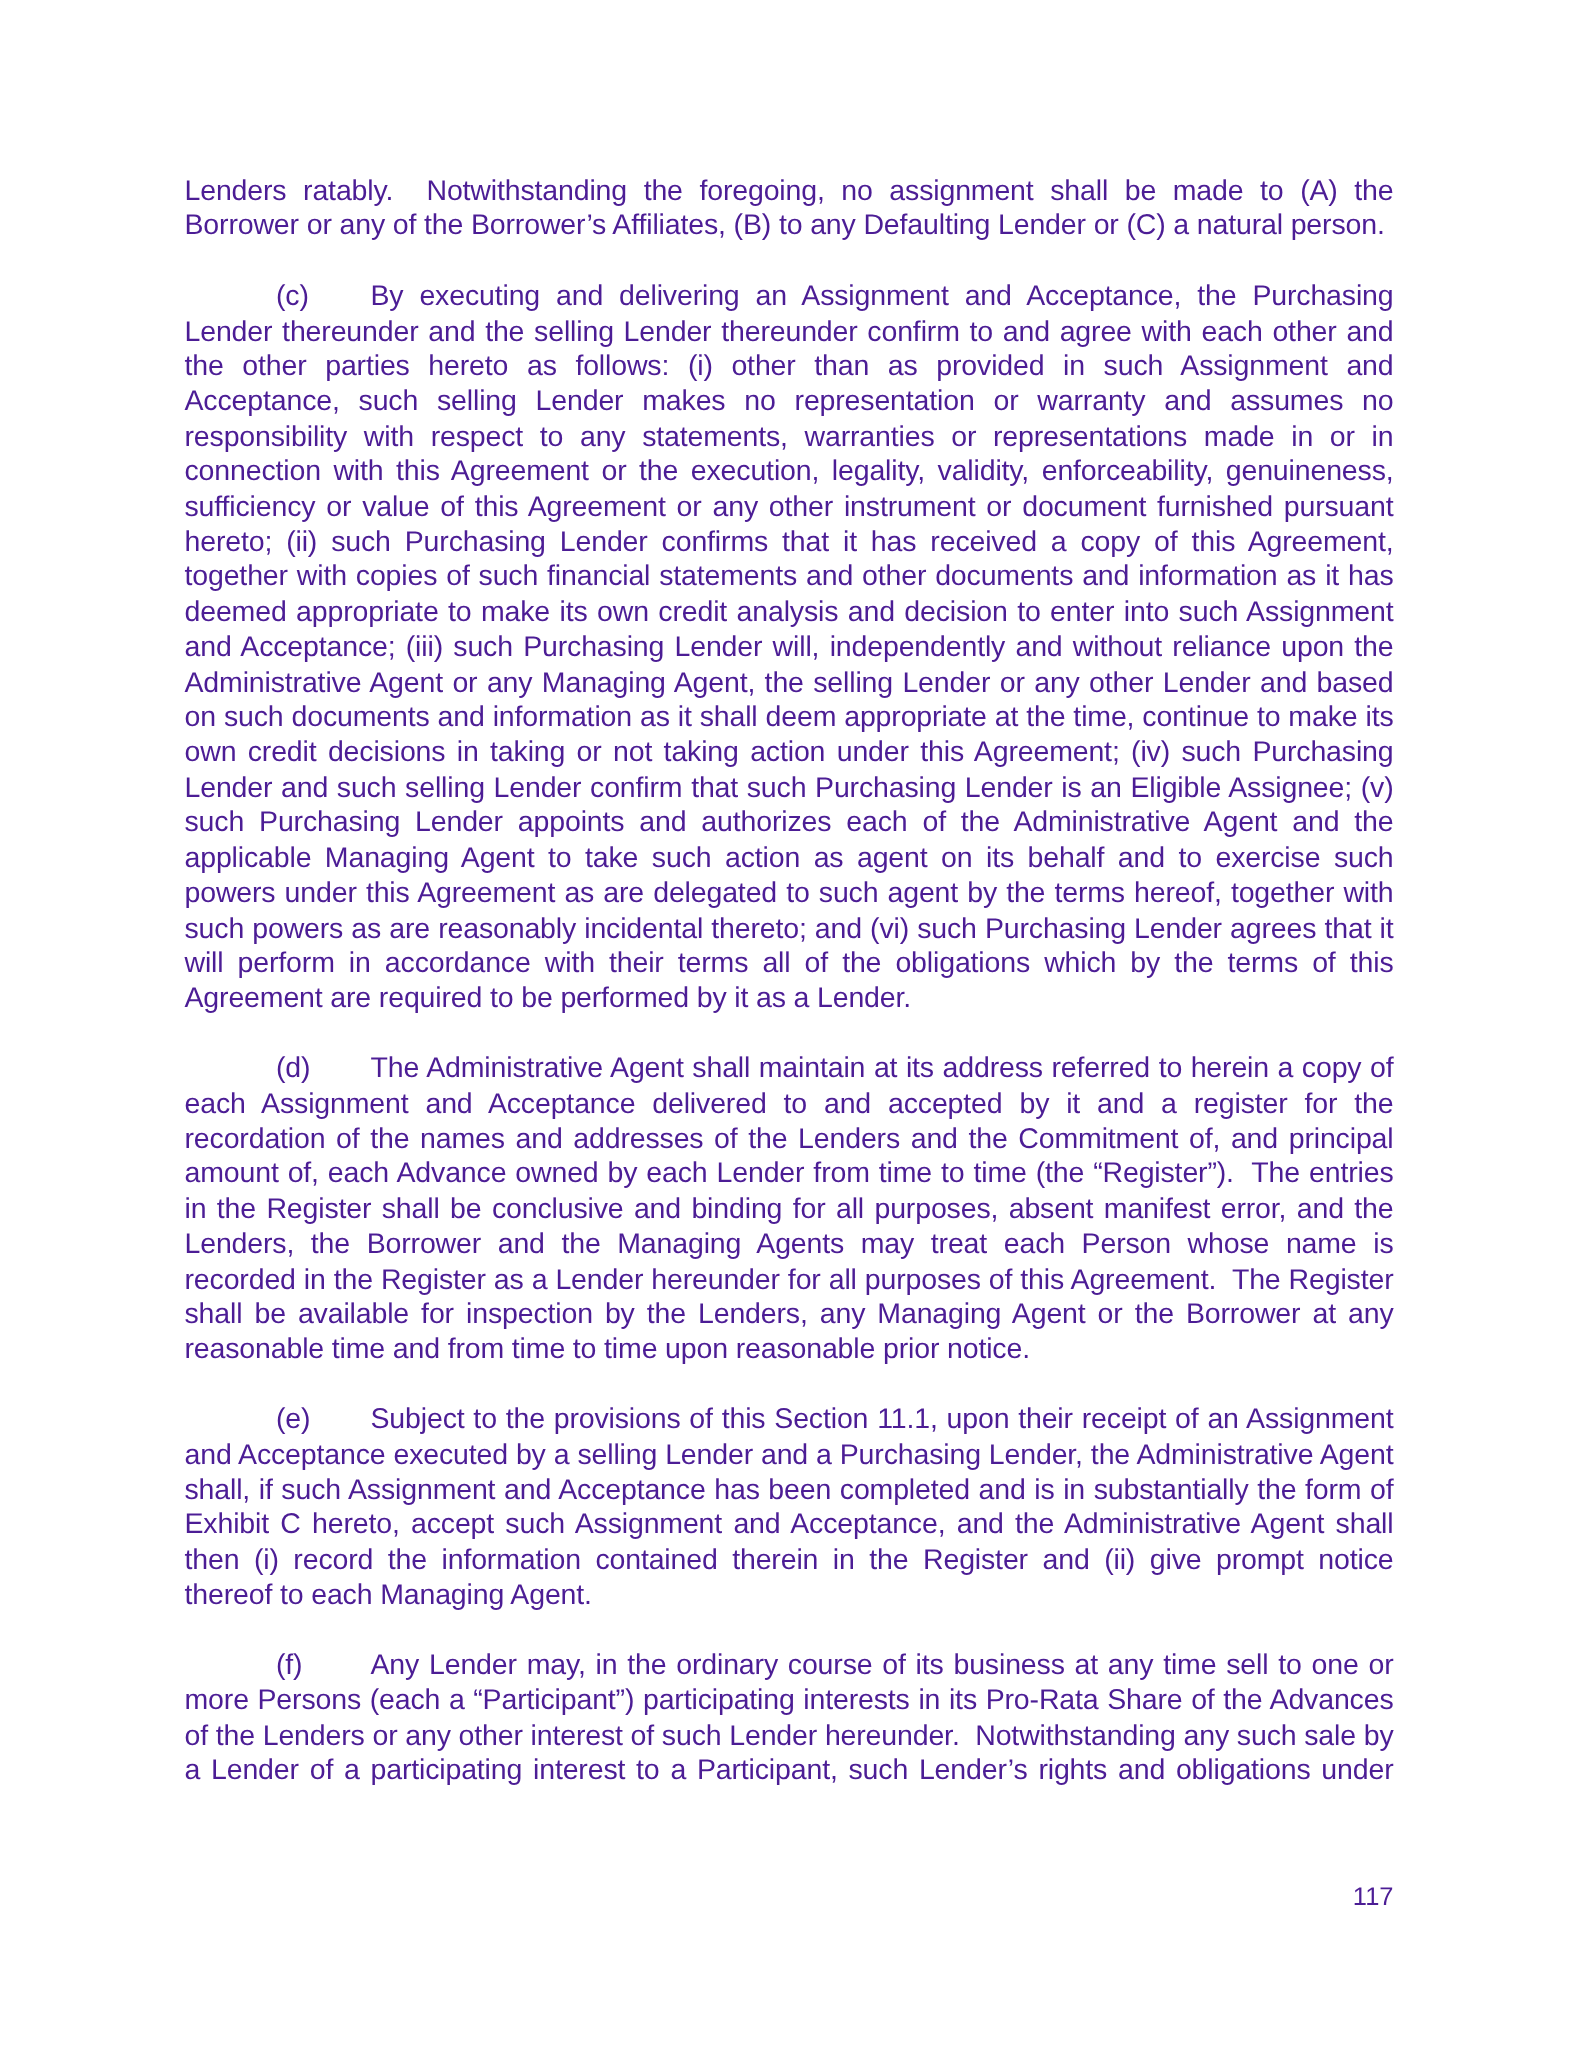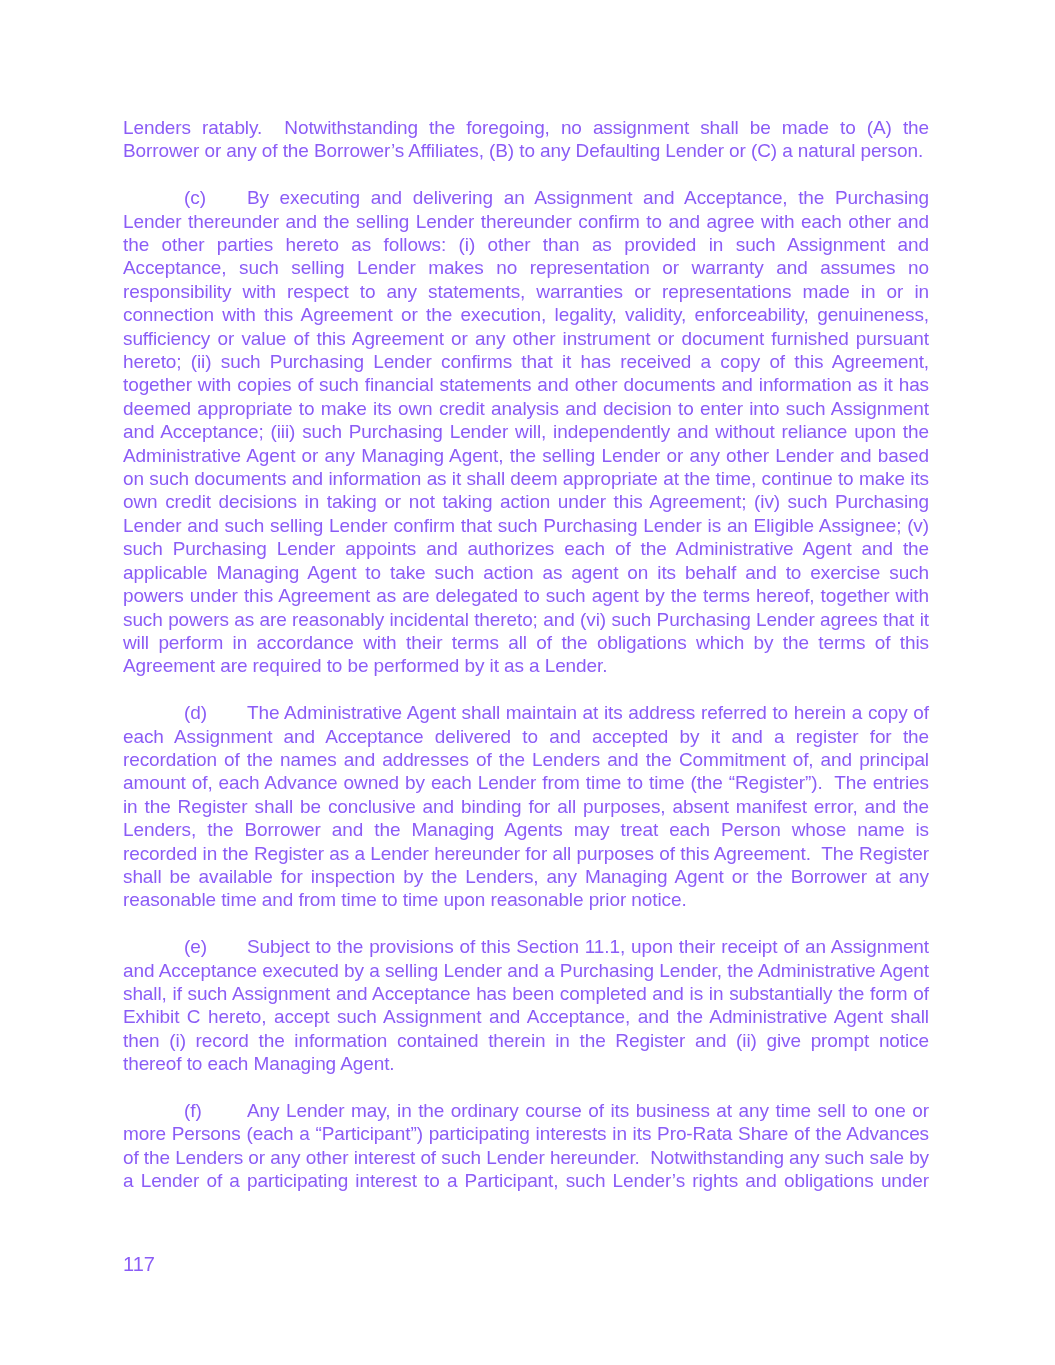--- a/index.html
+++ b/index.html
@@ -5,21 +5,21 @@
   html, body {
     margin: 0;
     padding: 0;
     background: #ffffff;
   }
   .page {
     position: relative;
     width: 1055px;
     height: 1365px;
     background: #ffffff;
-    color: #8b5cf6;
+    color: #4c1d95;
     font-family: "Liberation Sans", "DejaVu Sans", sans-serif;
     overflow: hidden;
   }
   .text-column {
     position: absolute;
     left: 123px;
     top: 116px;
     width: 806px;
     font-size: 19px;
     line-height: 23.4px;
@@ -44,22 +44,22 @@
     display: inline-block;
     width: 63px;
   }
   .u {
   }
   .page-number {
     position: absolute;
     left: 123px;
     top: 1253px;
     width: 806px;
-    text-align: left;
-    font-size: 20px;
+    text-align: right;
+    font-size: 17px;
     line-height: 23.4px;
   }
 </style>
 </head>
 <body>
 
 <div class="page">
   <div class="text-column">
 
     <p class="para"><span class="run">Lenders ratably.&nbsp; Notwithstanding the foregoing, no assignment shall be made to (A) the Borrower or any of the Borrower’s Affiliates, (B) to any Defaulting Lender or (C) a natural person.</span></p>

